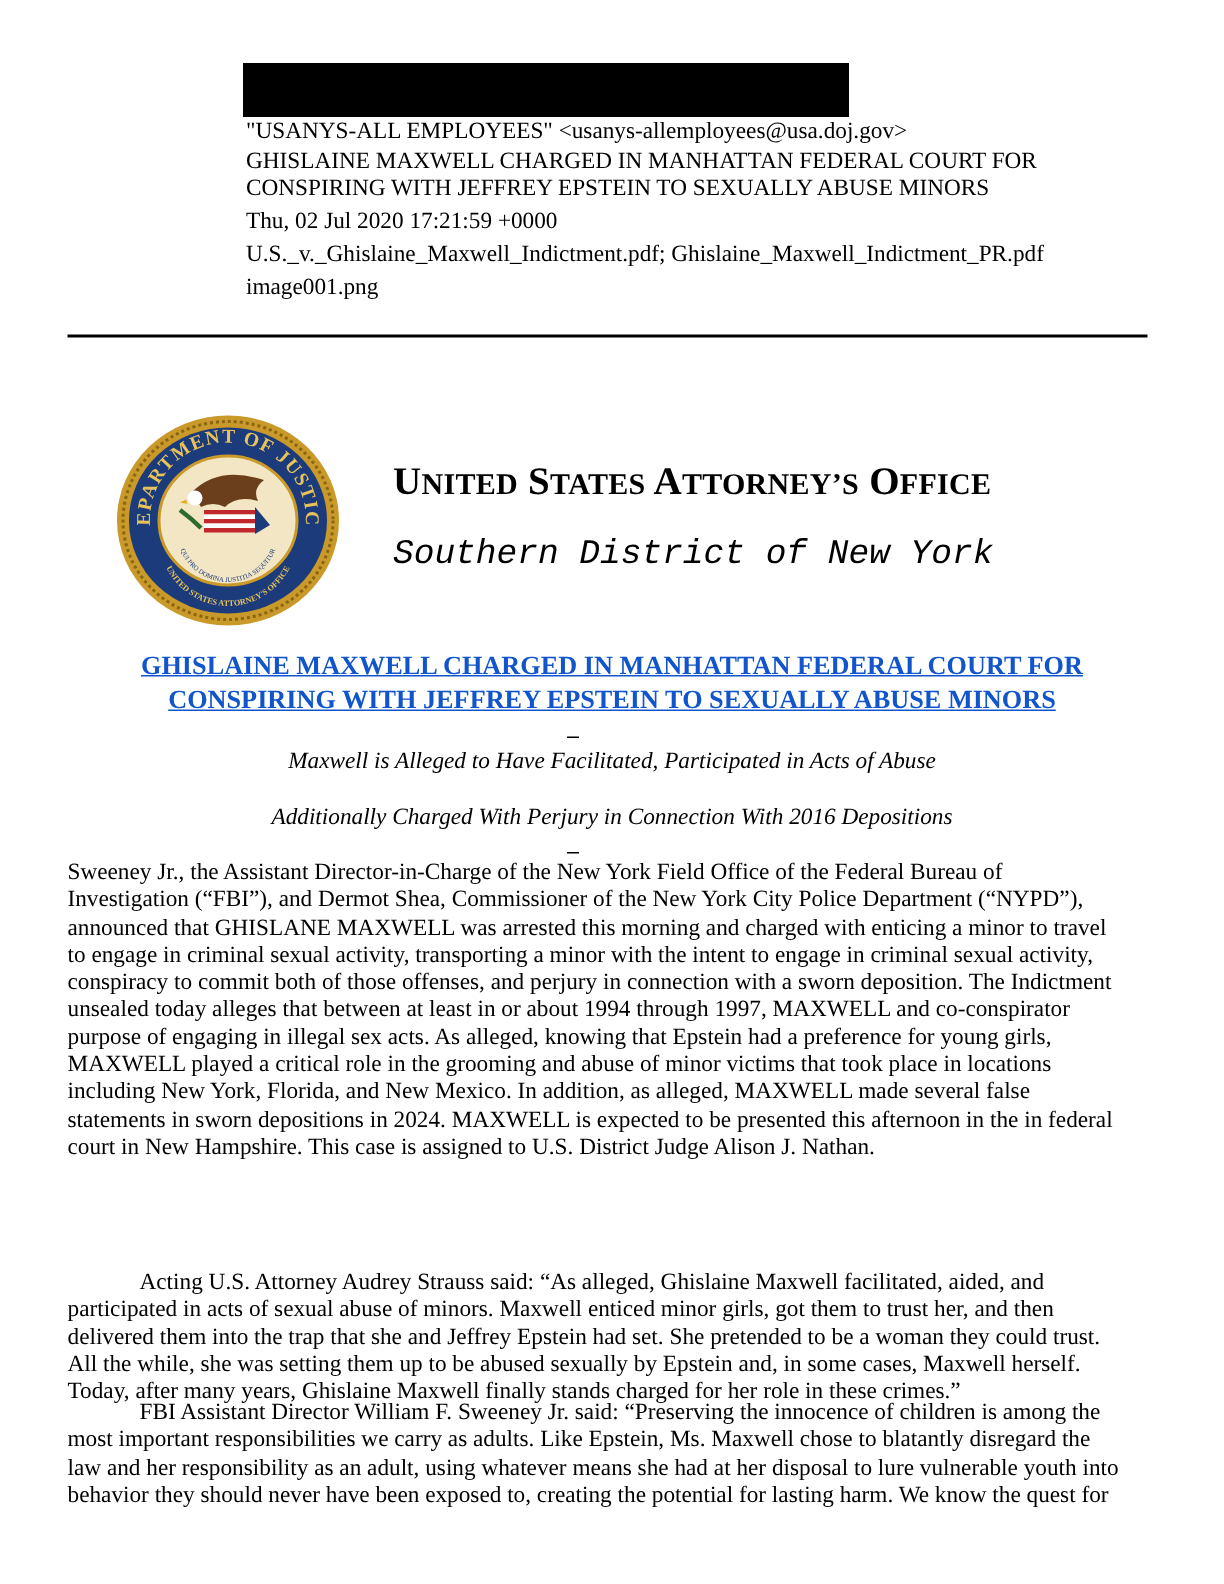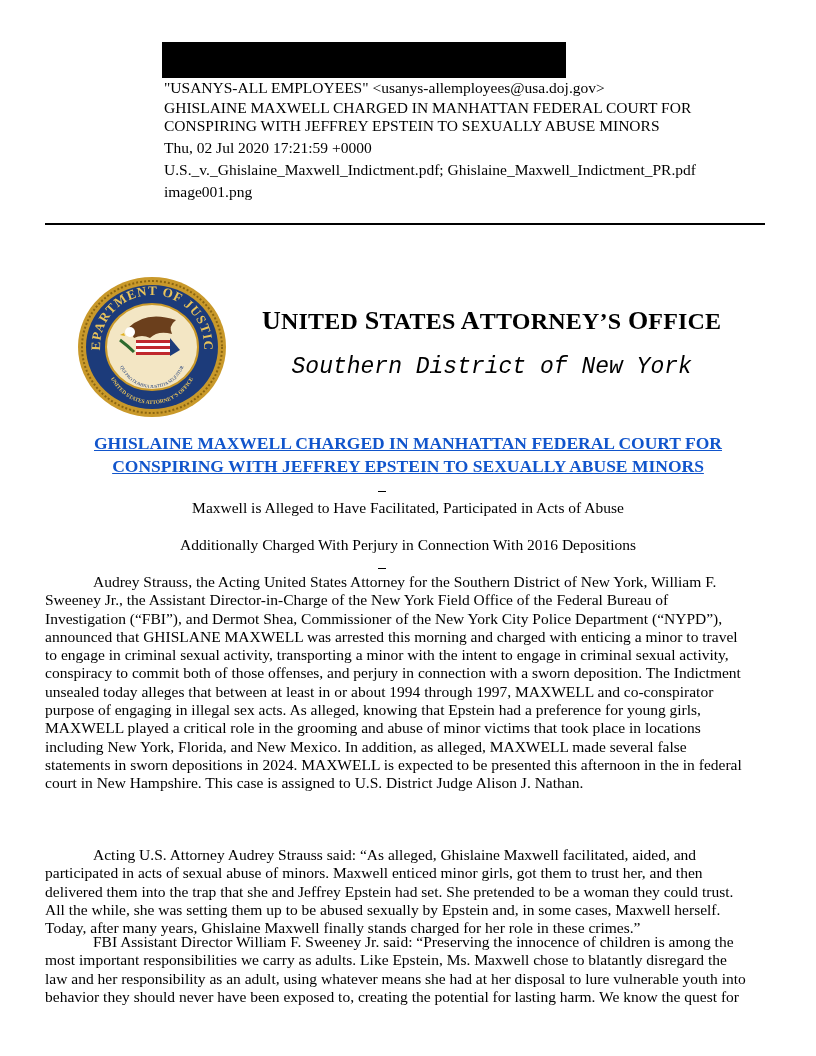--- a/index.html
+++ b/index.html
@@ -9,26 +9,26 @@
   }
   .hdr { position: absolute; left: 0; top: 0; width: 816px; }
   .hrow { position: absolute; font-size: 15.5px; line-height: 18px; white-space: nowrap; }
   .hval { position: absolute; left: 164px; }
   .redact { position: absolute; left: 162px; top: 42px; width: 404px; height: 36px; background: #000; }
   .sep { position: absolute; left: 45px; top: 223px; width: 720px; height: 2px; background: #000; }
 
   .seal { position: absolute; left: 76px; top: 276px; width: 152px; height: 142px; }
   .office { position: absolute; left: 262px; top: 306px; }
   .office-title { font-family: "Liberation Serif", serif; font-weight: bold; font-size: 26px; letter-spacing: 0.2px; line-height: 30px; white-space: nowrap; }
-  .office-title .sc { font-size: 24px; }
+  .office-title .sc { font-size: 20px; }
   .office-sub { font-family: Liberation Mono, monospace; font-style: italic; font-size: 23px; line-height: 28px; margin-top: 17px; white-space: nowrap; text-align: center; }
 
   .headline { position: absolute; left: 40px; width: 736px; top: 432px; text-align: center; font-weight: bold; font-size: 17.5px; line-height: 23px; color: #1155cc; text-decoration: underline; }
   .dash { position: absolute; left: 378px; width: 8px; height: 1px; background: #000; }
-  .subhead { position: absolute; left: 40px; width: 736px; text-align: center; font-size: 15.5px; line-height: 18px; }
+  .subhead { position: absolute; left: 40px; width: 736px; text-align: center; font-style: italic; font-size: 15.5px; line-height: 18px; }
 
   .para { position: absolute; left: 45px; width: 730px; font-size: 15.5px; line-height: 18.3px; text-align: left; }
   .para .ind { display: inline-block; width: 48px; }
 </style>
 </head>
 <body>
 
 <div class="hdr">
   <div class="hrow" style="top:55px;">
     
@@ -115,21 +115,20 @@
   <div>GHISLAINE MAXWELL CHARGED IN MANHATTAN FEDERAL COURT FOR</div>
   <div>CONSPIRING WITH JEFFREY EPSTEIN TO SEXUALLY ABUSE MINORS</div>
 </div>
 
 <div class="dash" style="top:491px;"></div>
 <div class="subhead" style="top:499px;">Maxwell is Alleged to Have Facilitated, Participated in Acts of Abuse</div>
 <div class="subhead" style="top:536px;">Additionally Charged With Perjury in Connection With 2016 Depositions</div>
 <div class="dash" style="top:568px;"></div>
 
 <div class="para" style="top:573px;">
-  <div><span class="ind"></span><span>Audrey Strauss, the Acting United States Attorney for the Southern District of New York, William F.</span></div>
   <div>Sweeney Jr., the Assistant Director-in-Charge of the New York Field Office of the Federal Bureau of</div>
   <div>Investigation (“FBI”), and Dermot Shea, Commissioner of the New York City Police Department (“NYPD”),</div>
   <div>announced that GHISLANE MAXWELL was arrested this morning and charged with enticing a minor to travel</div>
   <div>to engage in criminal sexual activity, transporting a minor with the intent to engage in criminal sexual activity,</div>
   <div>conspiracy to commit both of those offenses, and perjury in connection with a sworn deposition.  The Indictment</div>
   <div>unsealed today alleges that between at least in or about 1994 through 1997, MAXWELL and co-conspirator</div>
   <div>purpose of engaging in illegal sex acts.  As alleged, knowing that Epstein had a preference for young girls,</div>
   <div>MAXWELL played a critical role in the grooming and abuse of minor victims that took place in locations</div>
   <div>including New York, Florida, and New Mexico.  In addition, as alleged, MAXWELL made several false</div>
   <div>statements in sworn depositions in 2024.  MAXWELL is expected to be presented this afternoon in the in federal</div>

